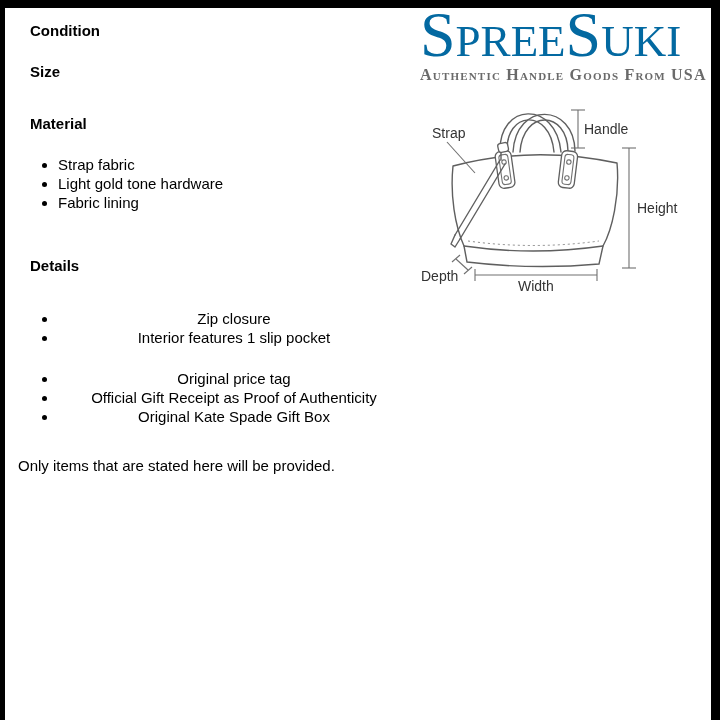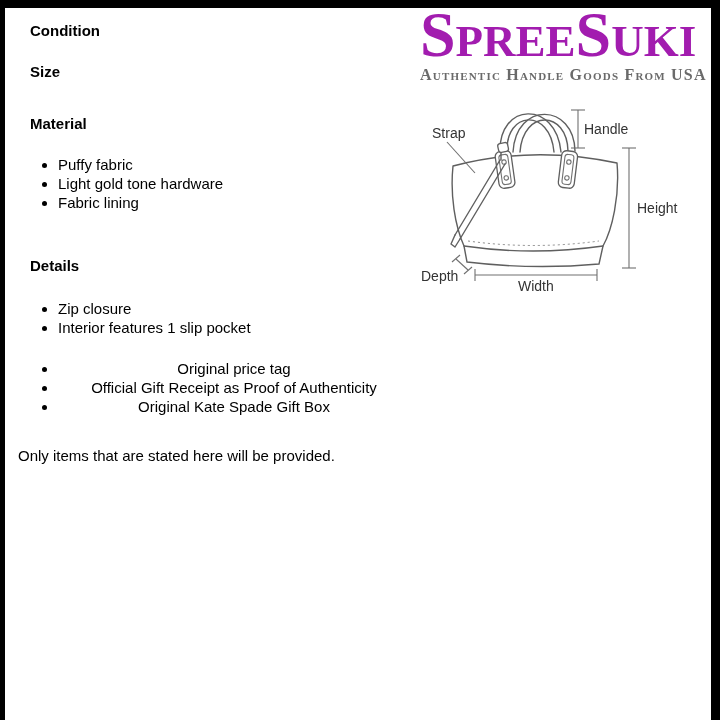--- a/index.html
+++ b/index.html
@@ -21,33 +21,33 @@
   .content li{margin:0;padding:0;}
   .content p{margin:0;}
   #h-condition{margin-top:13px;}
   #ul-condition{margin-top:23px;}
   #h-size{margin-top:22px;}
   #p-size{margin-top:23px;width:362px;}
   #ul-size{margin-top:22px;}
   #h-material{margin-top:33px;}
   #ul-material{margin-top:22px;}
   #h-details{margin-top:44px;}
-  #ul-details{margin-top:24px;}
+  #ul-details{margin-top:34px;text-align:center;}
   #h-comes{margin-top:22px;}
   #ul-comes{margin-top:22px;text-align:center;}
   #p-footer{margin-top:30px;}
 
   
   .logo{position:absolute;left:420px;top:6px;width:292px;z-index:1;text-align:left;}
   .logo .brand{
     font-family:"Liberation Serif","DejaVu Serif",serif;
     font-variant:small-caps;
-    font-weight:bold;
+    font-weight:normal;
     font-size:64px;line-height:58px;
-    color:#a21caf;
+    color:#0369a1;
     white-space:nowrap;
   }
   .logo .tagline{
     font-family:"Liberation Serif","DejaVu Serif",serif;
     font-variant:small-caps;
     font-weight:600;
     font-size:16px;line-height:20px;
     letter-spacing:1.2px;
     color:#6a6a6a;
     margin-top:1px;
@@ -65,21 +65,21 @@
 </head>
 <body>
 
 <div class="content">
   <h3 id="h-condition">Condition</h3>
 
   <h3 id="h-size">Size</h3>
 
   <h3 id="h-material">Material</h3>
   <ul id="ul-material">
-    <li>Puffy fabric</li>
+    <li>Strap fabric</li>
     <li>Light gold tone hardware</li>
     <li>Fabric lining</li>
   </ul>
 
   <h3 id="h-details">Details</h3>
   <ul id="ul-details">
     <li>Zip closure</li>
     <li>Interior features 1 slip pocket</li>
   </ul>
 

